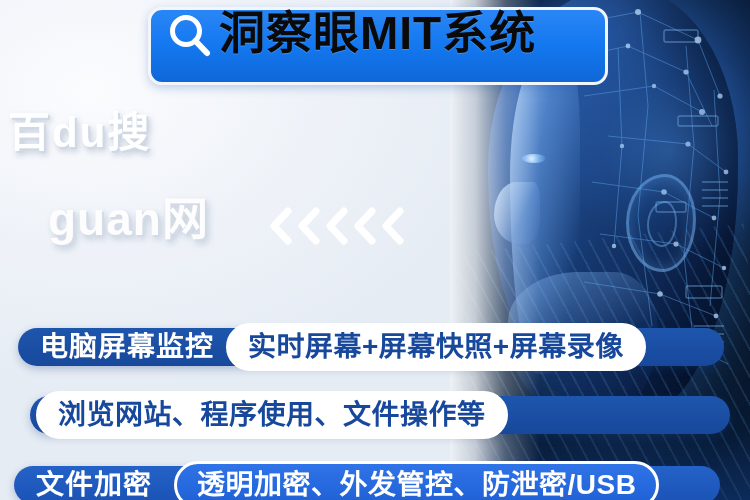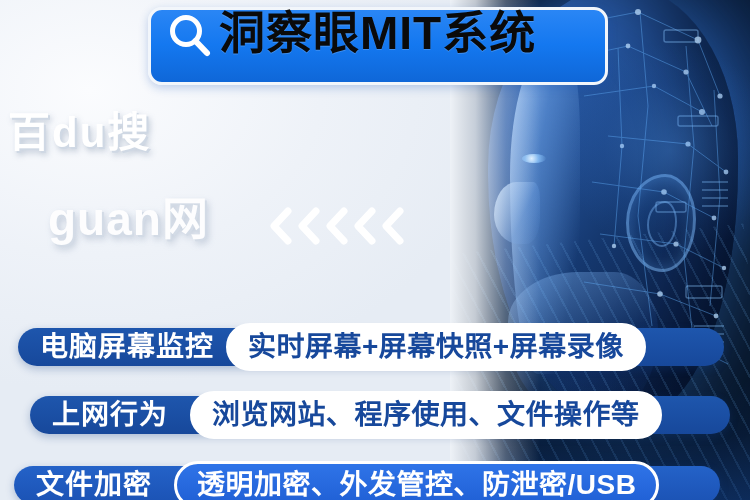--- a/index.html
+++ b/index.html
@@ -428,21 +428,20 @@
       <polyline points="20,5 6,20 20,35" fill="none" stroke="#ffffff" stroke-width="7" stroke-linecap="round" stroke-linejoin="round"></polyline>
     </svg>
   </div>
 
   <div class="feature-row" id="row-0">
     <div class="label">电脑屏幕监控</div>
     <div class="value">实时屏幕+屏幕快照+屏幕录像</div>
   </div>
 
   <div class="feature-row" id="row-1">
-    <div class="label">上网行为</div>
     <div class="value">浏览网站、程序使用、文件操作等</div>
   </div>
 
   <div class="feature-row" id="row-2">
     <div class="label">文件加密</div>
     <div class="value">透明加密、外发管控、防泄密/USB</div>
   </div>
 
 </div>
 

